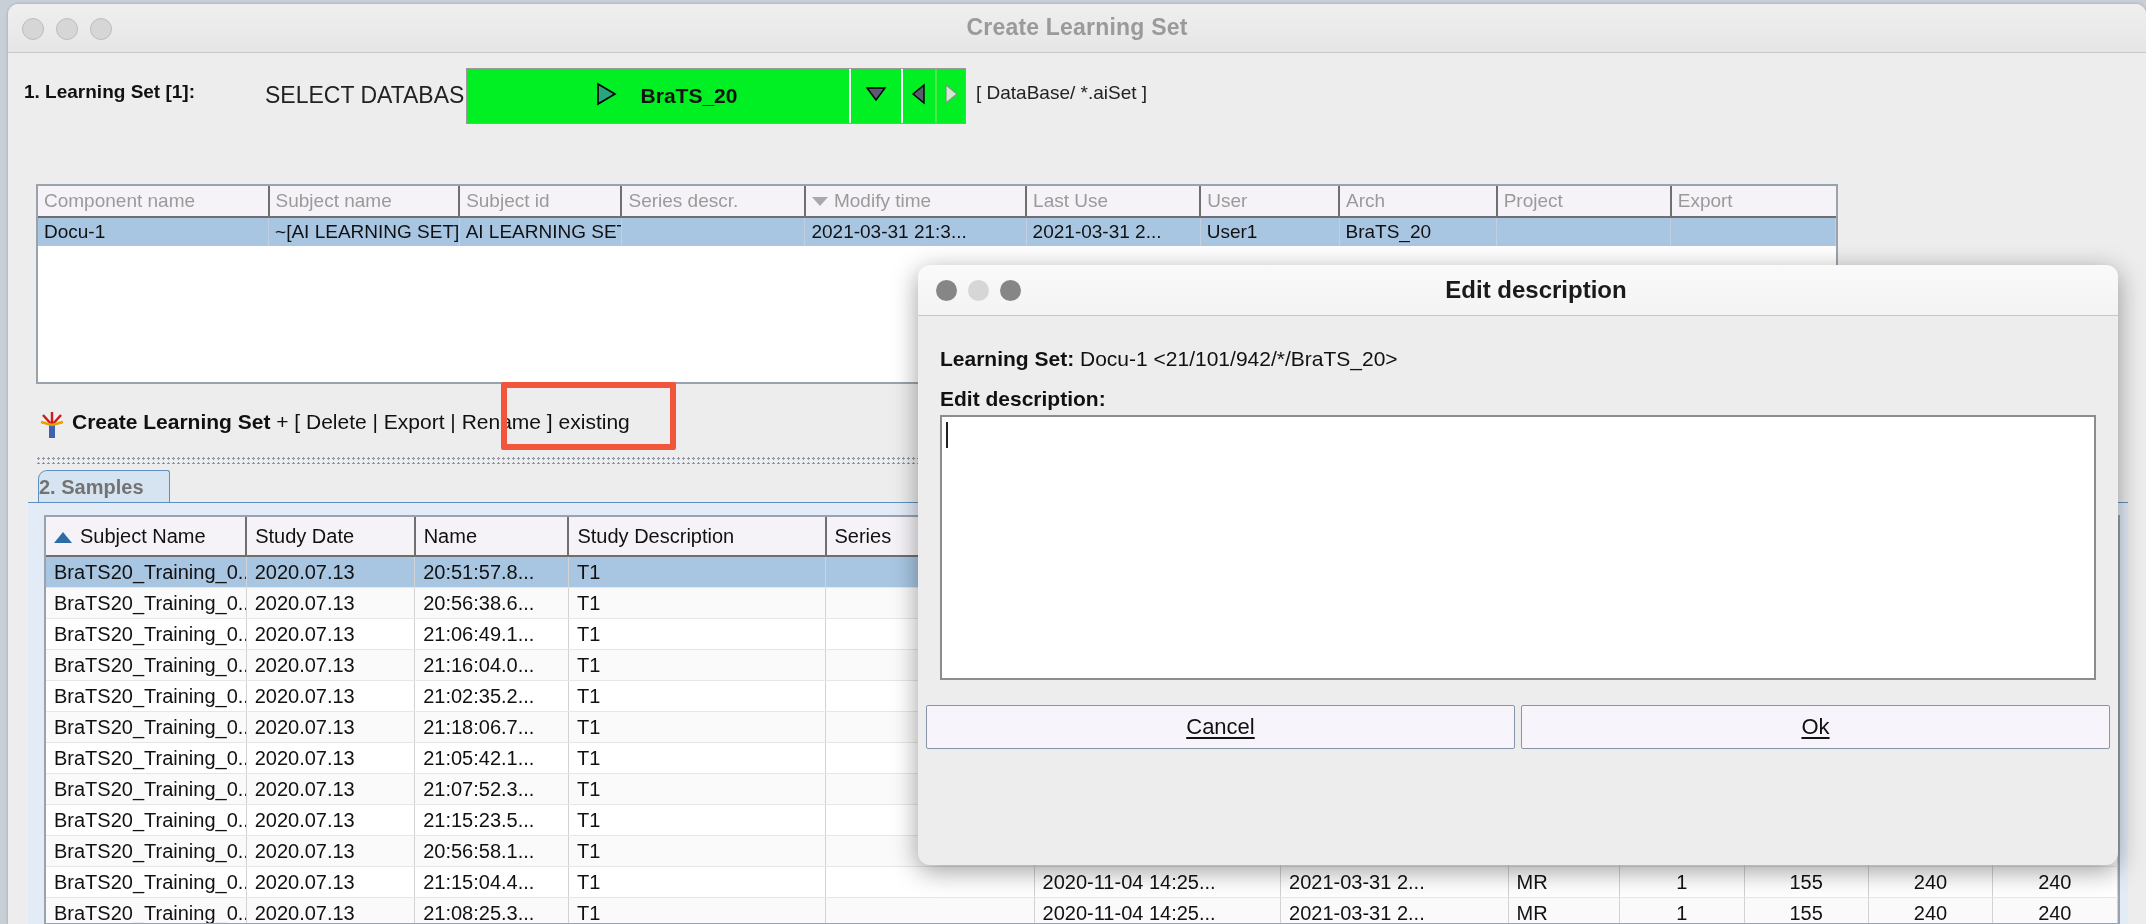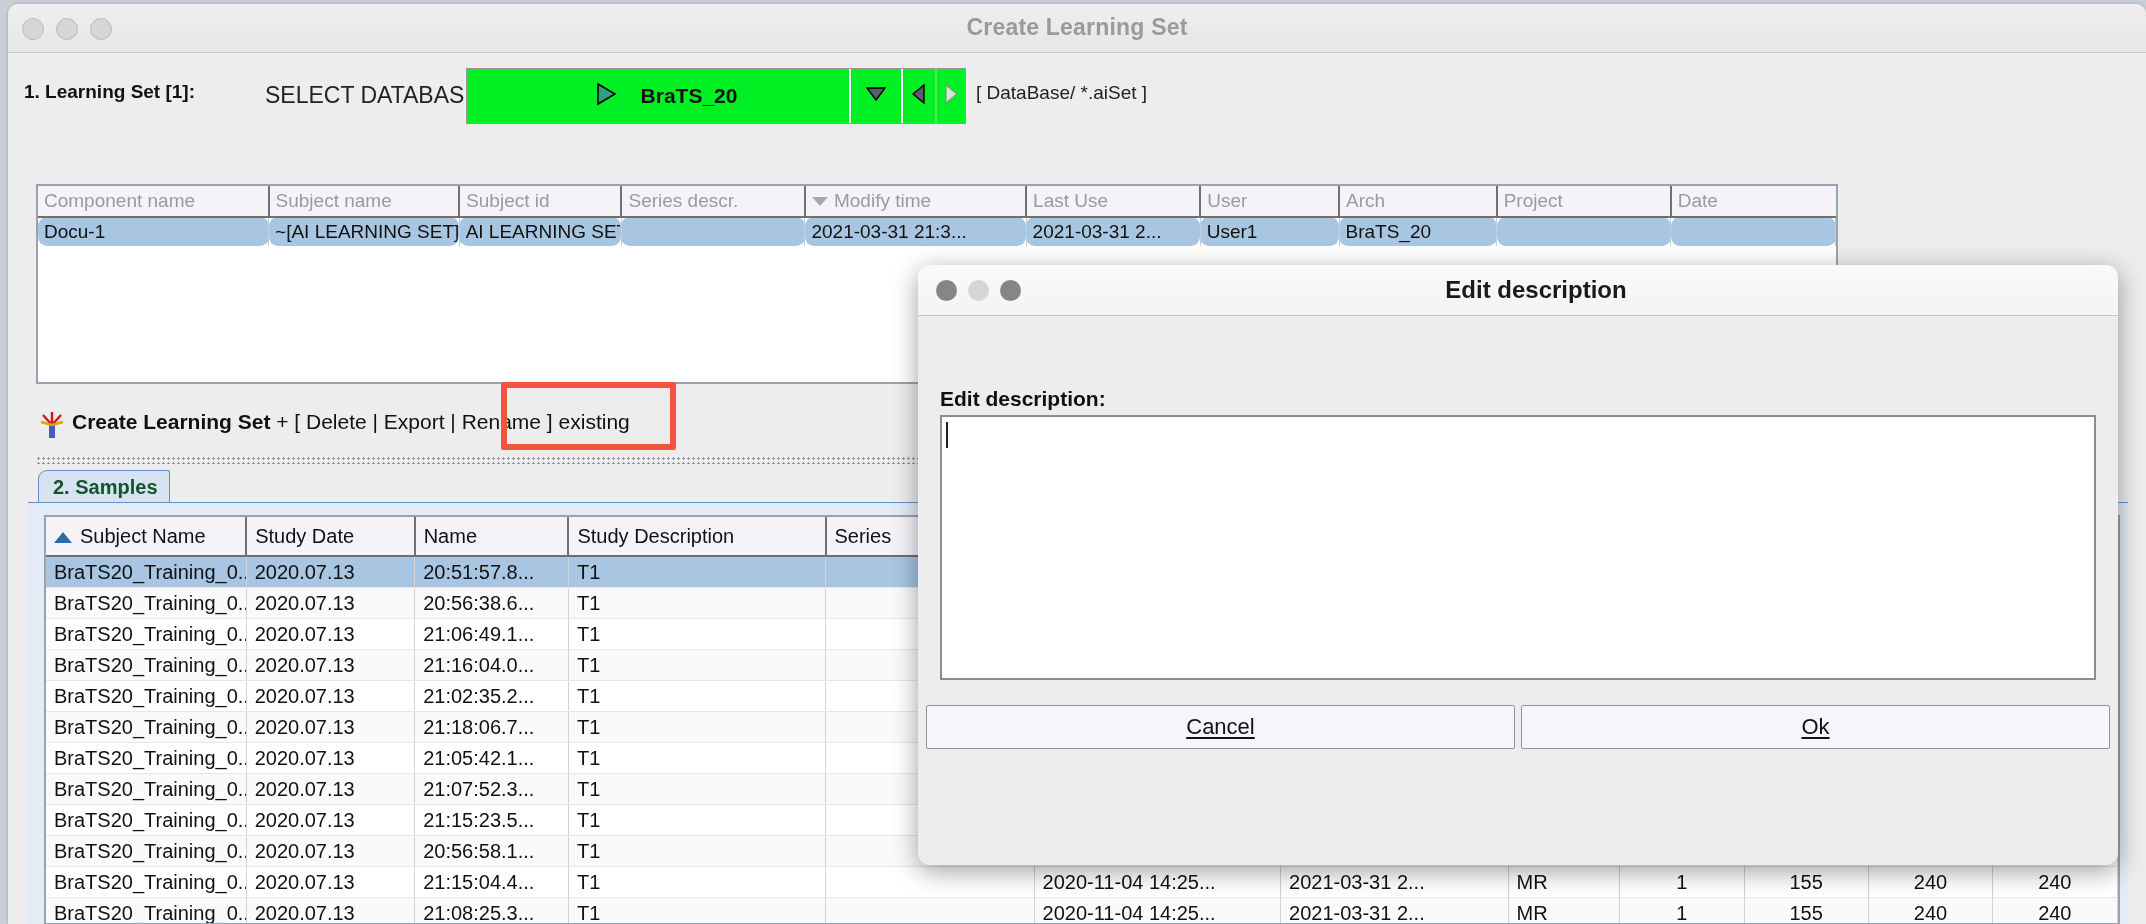--- a/index.html
+++ b/index.html
@@ -74,21 +74,21 @@
   }
   table.grid{border-collapse:collapse;width:100%;table-layout:fixed;}
   table.grid th{
     background:#f5f3f8;border-right:2px solid #6f6f6f;border-bottom:2px solid #6f6f6f;
     font-weight:normal;color:#9a9a9a;font-size:19px;text-align:left;
     padding:1px 6px;height:28px;white-space:nowrap;overflow:hidden;
   }
   table.grid th:last-child{border-right:none;}
   table.grid td{
     border-right:1px solid #c3cede;font-size:19px;color:#111;
-    padding:1px 6px;height:26px;white-space:nowrap;overflow:hidden;border-radius:9px;
+    padding:1px 6px;height:26px;white-space:nowrap;overflow:hidden;
   }
   tr.selected td{background:#a8c6e2;}
   .sort-caret{
     display:inline-block;width:0;height:0;
     border-left:8px solid transparent;border-right:8px solid transparent;
     border-top:9px solid #a9a9a9;margin-right:6px;vertical-align:middle;
   }
   
   #toolbar-row{
     position:absolute;left:28px;top:392px;width:1802px;height:56px;
@@ -127,21 +127,21 @@
     background-image:radial-gradient(#8d99ab 1px, transparent 1.2px);
     background-size:5px 5px;
   }
   
   #samples-tab{
     position:absolute;left:30px;top:466px;width:130px;height:33px;
     background:#d6e4f2;border:1px solid #5f8fc0;border-bottom:none;
     border-top-left-radius:9px;border-top-right-radius:3px;
     display:flex;align-items:center;
   }
-  #samples-tab span{margin-left:14px;font-size:20px;font-weight:bold;color:#14532d;}
+  #samples-tab span{font-size:20px;font-weight:bold;color:#737373;}
   #samples-panel{
     position:absolute;left:20px;top:498px;width:2100px;height:424px;
     background:#e3ecf6;border-top:1px solid #5f8fc0;
   }
   #samples-table-wrap{
     position:absolute;left:16px;top:12px;width:2076px;height:410px;
     background:#fff;border:2px solid #9aa3ad;box-sizing:border-box;overflow:hidden;
   }
   table.samples{border-collapse:collapse;width:100%;table-layout:fixed;}
   table.samples th{
@@ -280,21 +280,21 @@
         <tr>
           <th><span>Component name</span></th>
           <th><span>Subject name</span></th>
           <th><span>Subject id</span></th>
           <th><span>Series descr.</span></th>
           <th><span class="sort-caret"></span><span>Modify time</span></th>
           <th><span>Last Use</span></th>
           <th><span>User</span></th>
           <th><span>Arch</span></th>
           <th><span>Project</span></th>
-          <th><span>Date</span></th>
+          <th><span>Export</span></th>
         </tr>
       </thead>
       <tbody>
         <tr class="selected">
           <td>Docu-1</td>
           <td>~[AI LEARNING SET]</td>
           <td>AI LEARNING SET</td>
           <td></td>
           <td>2021-03-31 21:3...</td>
           <td>2021-03-31 2...</td>
@@ -543,20 +543,23 @@
 </div>
 
 <div id="edit-dialog">
   <div id="dlg-titlebar">
     <div class="traffic d1"></div>
     <div class="traffic d2"></div>
     <div class="traffic d3"></div>
     <div id="dlg-title">Edit description</div>
   </div>
 
+  <div id="dlg-ls-line">
+    <b>Learning Set:</b><span> Docu-1 &lt;21/101/942/*/BraTS_20&gt;</span>
+  </div>
 
   <div id="dlg-edit-label">Edit description:</div>
 
   <div id="dlg-textarea">
     <div id="dlg-caret"></div>
   </div>
 
   <div id="dlg-buttons">
     <div class="dlg-btn">
         <u>Cancel</u>

